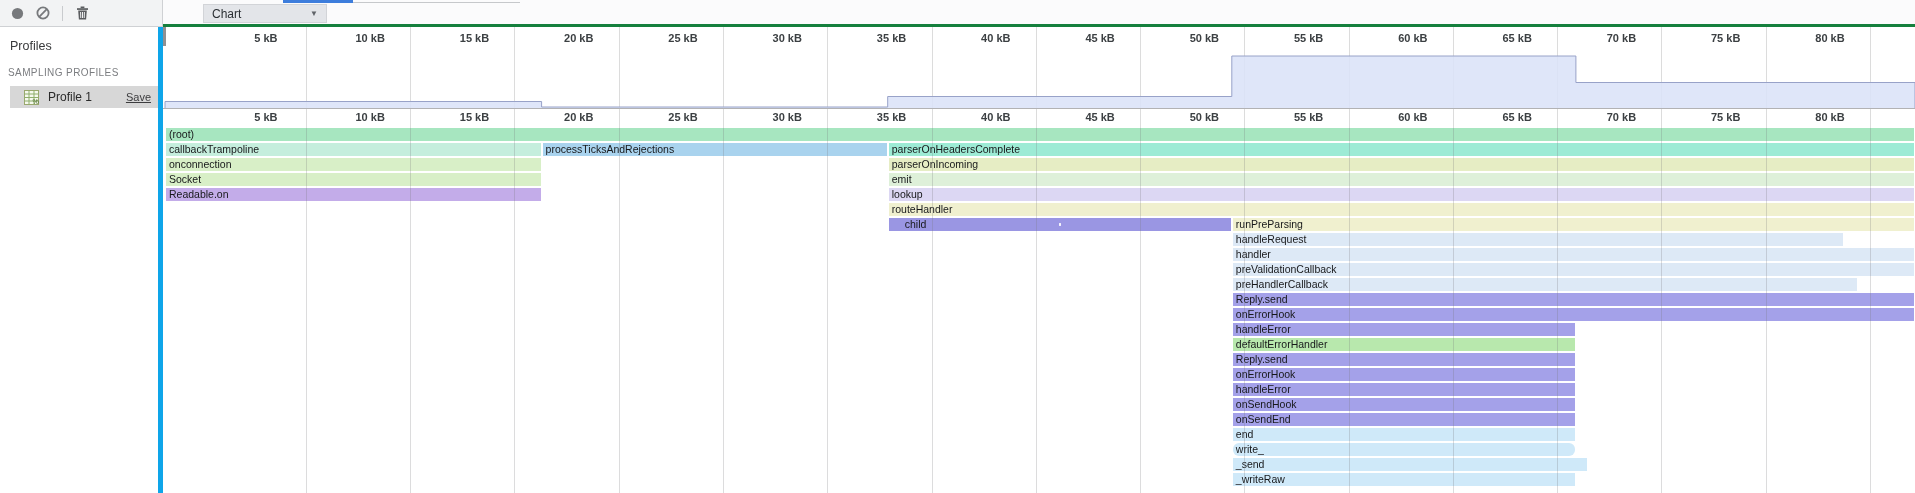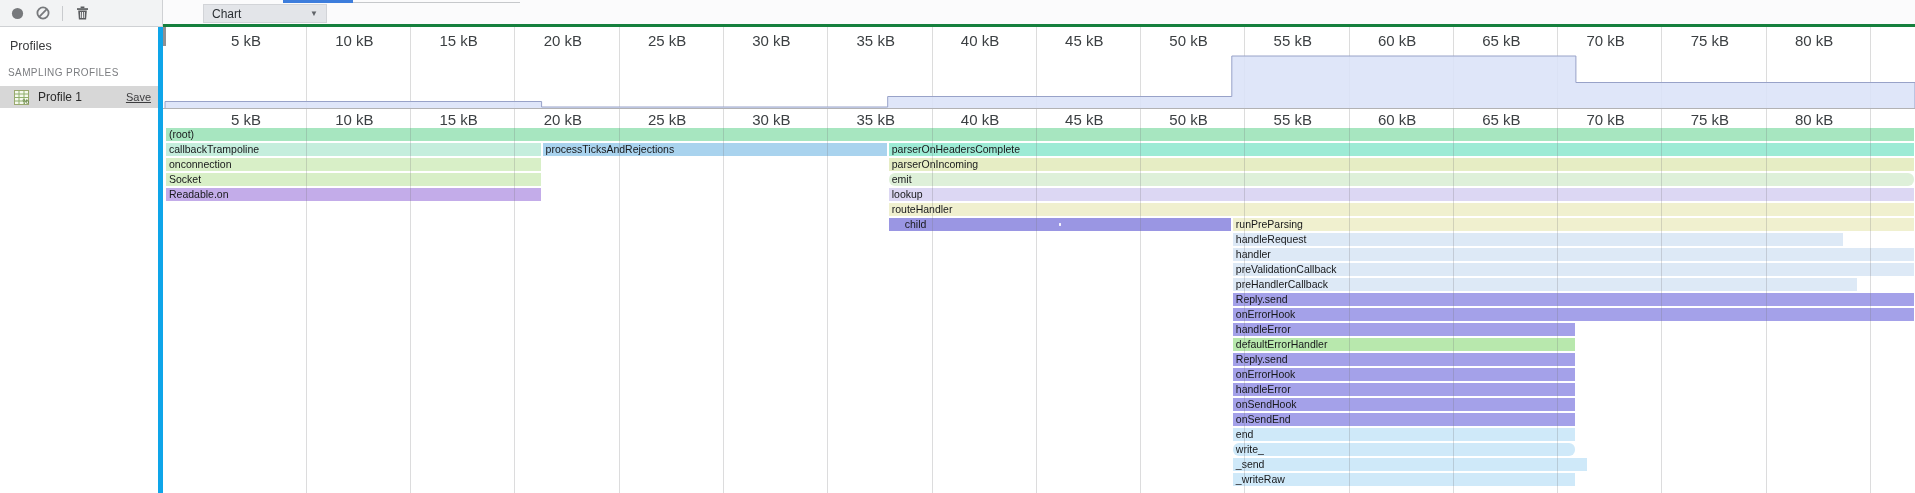--- a/index.html
+++ b/index.html
@@ -23,32 +23,32 @@
               border:1px solid #d2d4d8; display:flex; align-items:center; justify-content:space-between;
               padding:0 8px; cursor:pointer; font-size:12px; color:#2b2f33; }
   .dd-arrow { font-size:8px; color:#5f6368; }
 
   
   .sidebar { position:absolute; left:0; top:27px; width:163px; height:466px; background:#fff;
              border-right:5px solid #0ea5e9; }
   .sb-title { padding:12px 0 0 10px; font-size:12.5px; color:#38393b; }
   .sb-section { padding:14px 0 0 8px; font-size:10px; letter-spacing:.4px; color:#7b7d80; }
   .sb-row { margin-top:8px; height:22px; background:#d7d7d7; display:flex; align-items:center;
-            padding:0 7px 0 14px; cursor:pointer; }
+            padding:0 7px 0 14px; cursor:pointer;margin-left:10px; }
   .sb-row .pr-icon { width:15px; height:15px; margin-right:9px; flex:none; }
   .sb-row .pr-name { font-size:12px; color:#2a2a2a; flex:1; }
   .sb-row .pr-save { font-size:11px; color:#3c3c3e; text-decoration:underline; cursor:pointer; }
 
   
   .chart-region { position:absolute; left:163px; top:27px; width:1752px; height:466px; background:#fff; }
 
   .overview { position:absolute; left:0; top:0; width:1752px; height:99px; background:#fff; }
   .ov-grid { position:absolute; inset:0; pointer-events:none; }
   .ov-gridline { position:absolute; top:0; width:1px; height:99px; background:#dcdcdc; }
-  .ruler-label { position:absolute; width:70px; text-align:left; font-size:15px; color:#3c4043; }
+  .ruler-label { position:absolute; width:70px; text-align:center; font-size:11px; color:#3c4043;font-weight:bold; }
   .ruler-top .ruler-label { top:5px; }
   .ruler-bottom .ruler-label { top:84px; }
   .ov-band { position:absolute; left:0; top:19px; width:1752px; height:63px; cursor:crosshair; }
   .ov-baseline { position:absolute; left:0; top:81px; width:1752px; height:1px; background:#b2b2b4; }
   .ov-edge-marker { position:absolute; left:0; top:0; width:3px; height:19px; background:#8f9092; }
 
   
   .flame { position:absolute; left:0; top:99px; width:1752px; height:367px; background:#fff; }
   .flame-gridline { position:absolute; top:0; width:1px; height:367px; background:rgba(120,120,122,.26);
                     pointer-events:none; z-index:5; }
@@ -197,21 +197,21 @@
         <div class="flame-gridline" style="left: 1498.43px;"></div>
         <div class="flame-gridline" style="left: 1602.7px;"></div>
         <div class="flame-gridline" style="left: 1706.97px;"></div>
         <div class="bar" style="left: 3px; width: 374.57px; top: 17px; background: rgb(197, 238, 221);">callbackTrampoline</div>
         <div class="bar" style="left: 3px; width: 1748px; top: 2px; background: rgb(167, 230, 192);">(root)</div>
         <div class="bar" style="left: 379.57px; width: 344.176px; top: 17px; background: rgb(169, 211, 238);">processTicksAndRejections</div>
         <div class="bar" style="left: 725.747px; width: 1025.25px; top: 17px; background: rgb(157, 235, 213);">parserOnHeadersComplete</div>
         <div class="bar" style="left: 3px; width: 374.57px; top: 32px; background: rgb(216, 239, 199);">onconnection</div>
         <div class="bar" style="left: 725.747px; width: 1025.25px; top: 32px; background: rgb(230, 237, 196);">parserOnIncoming</div>
         <div class="bar" style="left: 3px; width: 374.57px; top: 47px; background: rgb(216, 239, 199);">Socket</div>
-        <div class="bar" style="left: 725.747px; width: 1025.25px; top: 47px; background: rgb(222, 240, 217); border-radius: 6px;">emit</div>
+        <div class="bar" style="left: 725.747px; width: 1025.25px; top: 47px; background: rgb(222, 240, 217);">emit</div>
         <div class="bar" style="left: 3px; width: 374.57px; top: 62px; background: rgb(195, 172, 233);">Readable.on</div>
         <div class="bar" style="left: 725.747px; width: 1025.25px; top: 62px; background: rgb(220, 215, 243);">lookup</div>
         <div class="bar" style="left: 725.747px; width: 1025.25px; top: 77px; background: rgb(240, 240, 207);">routeHandler</div>
         <div class="bar dotted" style="left: 725.747px; width: 342.091px; top: 92px; background: radial-gradient(circle, rgba(255, 255, 255, 0.9) 1.1px, rgba(255, 255, 255, 0) 1.3px) rgb(154, 150, 227); padding-left: 16px;">child</div>
         <div class="bar" style="left: 1069.84px; width: 681.162px; top: 92px; background: rgb(240, 240, 207);">runPreParsing</div>
         <div class="bar" style="left: 1069.84px; width: 610px; top: 107px; background: rgb(221, 233, 246);">handleRequest</div>
         <div class="bar" style="left: 1069.84px; width: 681.162px; top: 122px; background: rgb(221, 233, 246);">handler</div>
         <div class="bar" style="left: 1069.84px; width: 681.162px; top: 137px; background: rgb(221, 233, 246);">preValidationCallback</div>
         <div class="bar" style="left: 1069.84px; width: 624px; top: 152px; background: rgb(221, 233, 246);">preHandlerCallback</div>
         <div class="bar" style="left: 1069.84px; width: 681.162px; top: 167px; background: rgb(164, 161, 233);">Reply.send</div>

